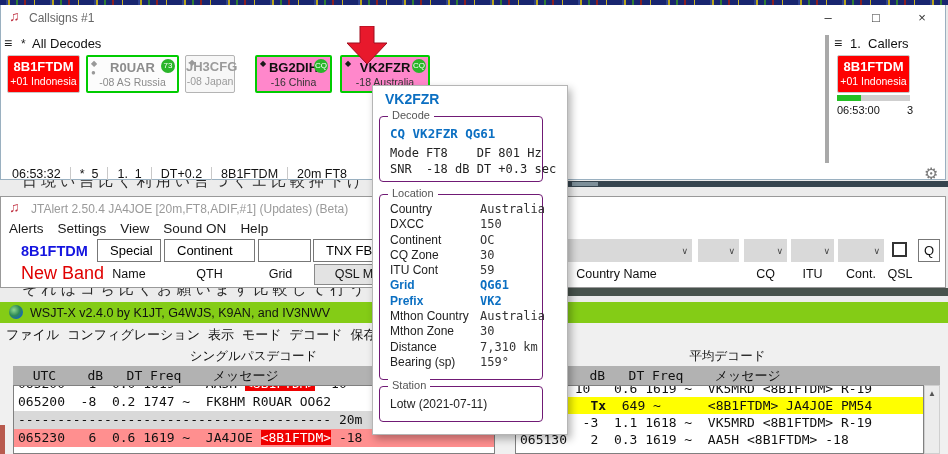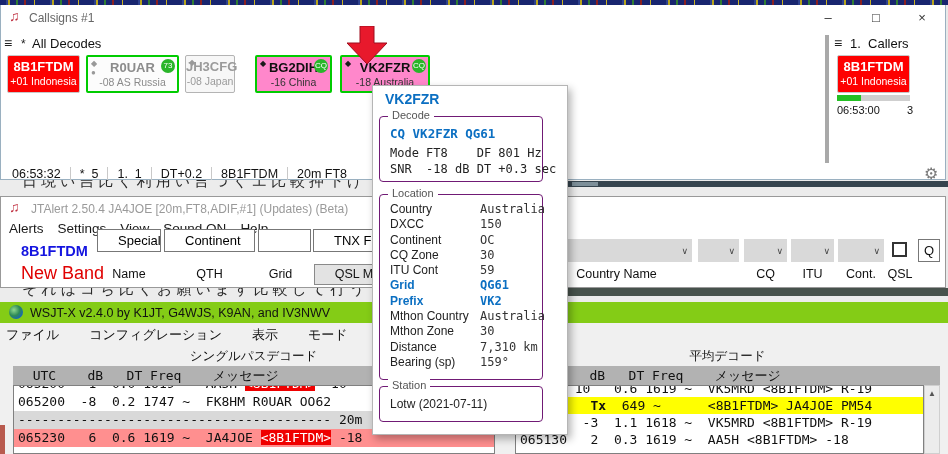--- a/index.html
+++ b/index.html
@@ -72,22 +72,22 @@
   #strip1-thumb{position:absolute;left:117px;top:1px;width:26px;height:4px;background:#7e909a}
   #strip2-bar{position:absolute;left:560px;top:0;width:388px;height:8px;background:#47524c}
 
   
   #jt-win{left:0;top:196px;width:946px;height:92px;background:#fff;border:1px solid #999;box-sizing:border-box}
   #jt-note{left:8px;top:3px;color:#c03040;font-size:14px;line-height:14px}
   #jt-title-text{left:30px;top:5px;font-size:12px;color:#9a9a9a}
   #jt-menu{left:8px;top:24px;display:flex;gap:14px;font-size:13.5px;color:#1a1a1a}
   #jt-call{left:20px;top:46px;font-size:14.5px;font-weight:bold;color:#1414e0}
   #jt-alert-text{left:20px;top:66px;font-size:18px;color:#e00000}
-  .jt-input{position:absolute;top:32px;height:23px;border:1px solid #777;background:#fff;
-    font-size:13px;line-height:21px;padding-left:20px;box-sizing:border-box;white-space:pre;overflow:hidden}
+  .jt-input{position:absolute;top:42px;height:23px;border:1px solid #777;background:#fff;
+    font-size:13px;line-height:21px;padding-left:12px;box-sizing:border-box;white-space:pre;overflow:hidden}
   #jt-name-input{left:96px;width:64px}
   #jt-qth-input{left:163px;width:91px}
   #jt-grid-input{left:257px;width:53px}
   #jt-msg-input{left:312px;width:82px}
   .jt-label{position:absolute;top:70px;font-size:12.5px;color:#111;text-align:center}
   #jt-name-label{left:96px;width:64px}
   #jt-qth-label{left:163px;width:91px}
   #jt-grid-label{left:253px;width:53px}
   #jt-qsl-btn{left:313px;top:67px;width:80px;height:21px;background:#e3e3e3;border:1px solid #8a8a8a;
     box-sizing:border-box;font-size:12.5px;text-align:center;line-height:19px;color:#111}
@@ -107,21 +107,21 @@
   #jt-checkbox{left:891px;top:45px;width:15px;height:15px;border:2px solid #333;background:#fff;box-sizing:border-box}
   #jt-qbtn{left:917px;top:42px;width:22px;height:23px;border:1px solid #777;background:#fff;
     box-sizing:border-box;font-size:13px;text-align:center;line-height:21px;color:#111}
 
   
   #wx-win{left:0;top:302px;width:948px;height:152px;background:#f0f0f0}
   #wx-titlebar{left:0;top:0;width:948px;height:21px;background:#84cc16}
   #wx-globe{left:9px;top:3px;width:14px;height:14px;border-radius:50%;
     background:radial-gradient(circle at 35% 35%,#8fd98f,#2e8b57 45%,#1663c0 78%)}
   #wx-title-text{left:30px;top:4px;font-size:12.5px;color:#111}
-  #wx-menu{left:6px;top:24px;display:flex;gap:30px;font-size:13px;color:#111}
+  #wx-menu{left:6px;top:24px;display:flex;gap:8px;font-size:13px;color:#111}
   #wx-left-label{left:13px;top:46px;width:481px;text-align:center;font-size:12.5px;color:#111}
   #wx-right-label{left:515px;top:46px;width:425px;text-align:center;font-size:12.5px;color:#111}
   .wx-header{position:absolute;top:64px;height:19px;background:#b2b2b2;font-size:13px;line-height:19px;
     padding-left:4px;box-sizing:border-box;color:#111}
   #wx-left-header{left:13px;width:482px}
   #wx-right-header{left:515px;width:425px}
   .wx-table{position:absolute;top:83px;height:69px;background:#fff;border:1px solid #808080;
     box-sizing:border-box;overflow:hidden}
   #wx-left-table{left:13px;width:482px}
   #wx-right-table{left:515px;width:409px}

